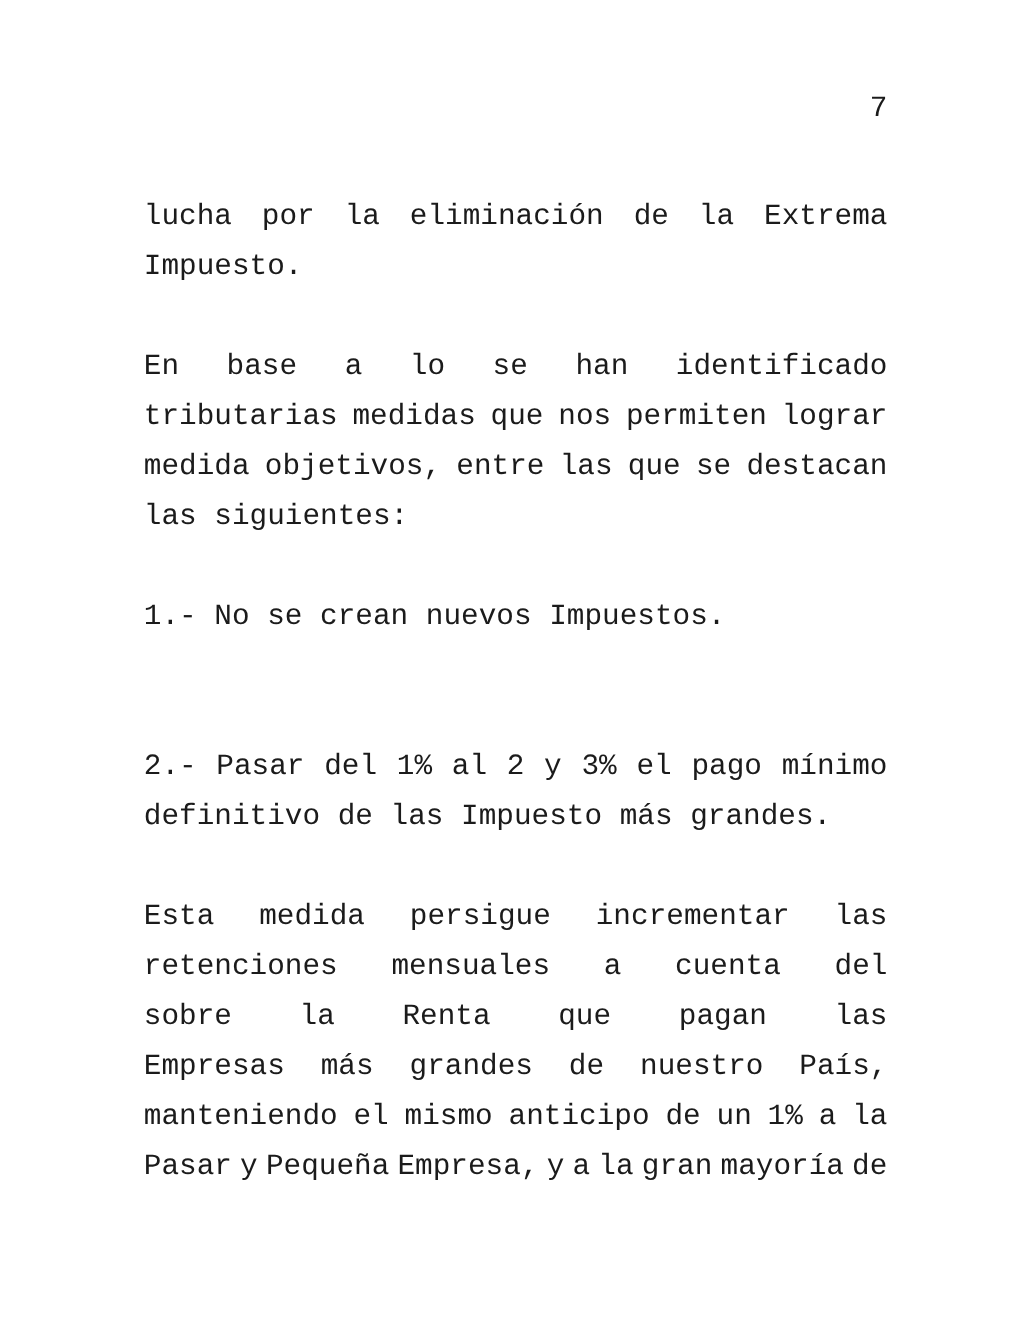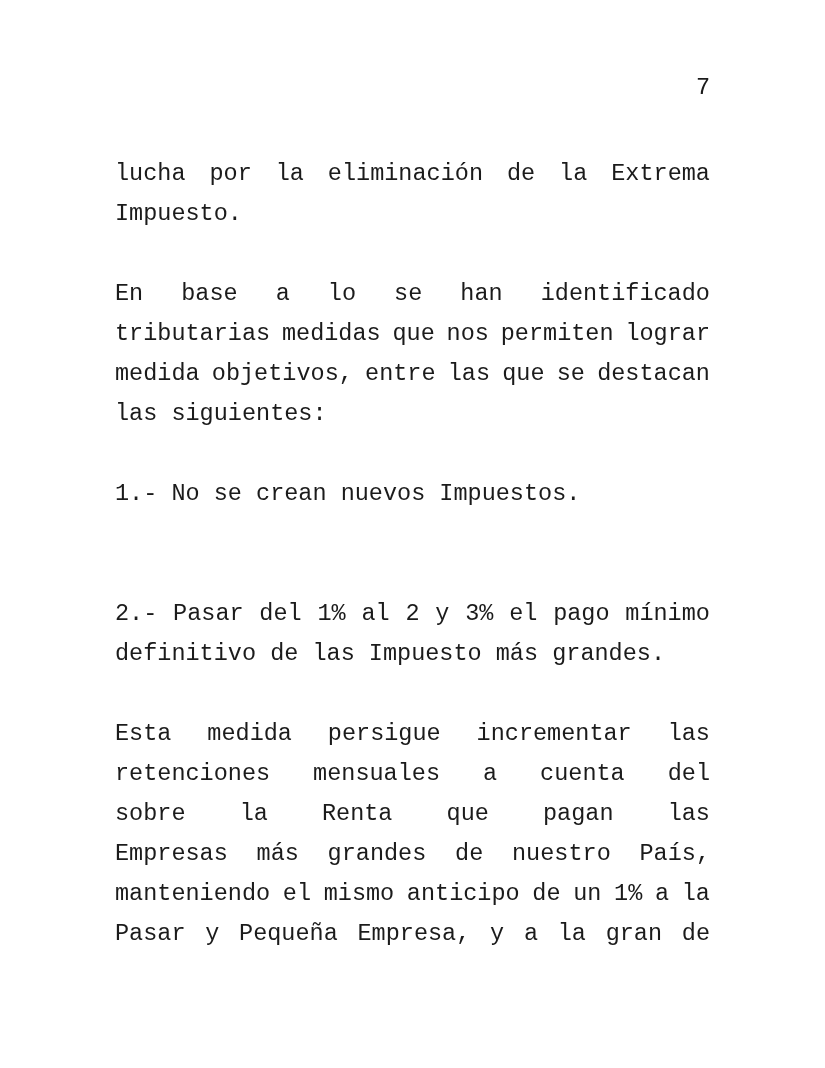--- a/index.html
+++ b/index.html
@@ -160,16 +160,17 @@
       </div>
       <div class="text-line justify">
         <span>Pasar</span>
         <span>y</span>
         <span>Pequeña</span>
         <span>Empresa,</span>
         <span>y</span>
         <span>a</span>
         <span>la</span>
         <span>gran</span>
+        <span>mayoría</span>
         <span>de</span>
       </div>
     </div>
 </div>
 
 </body></html>

